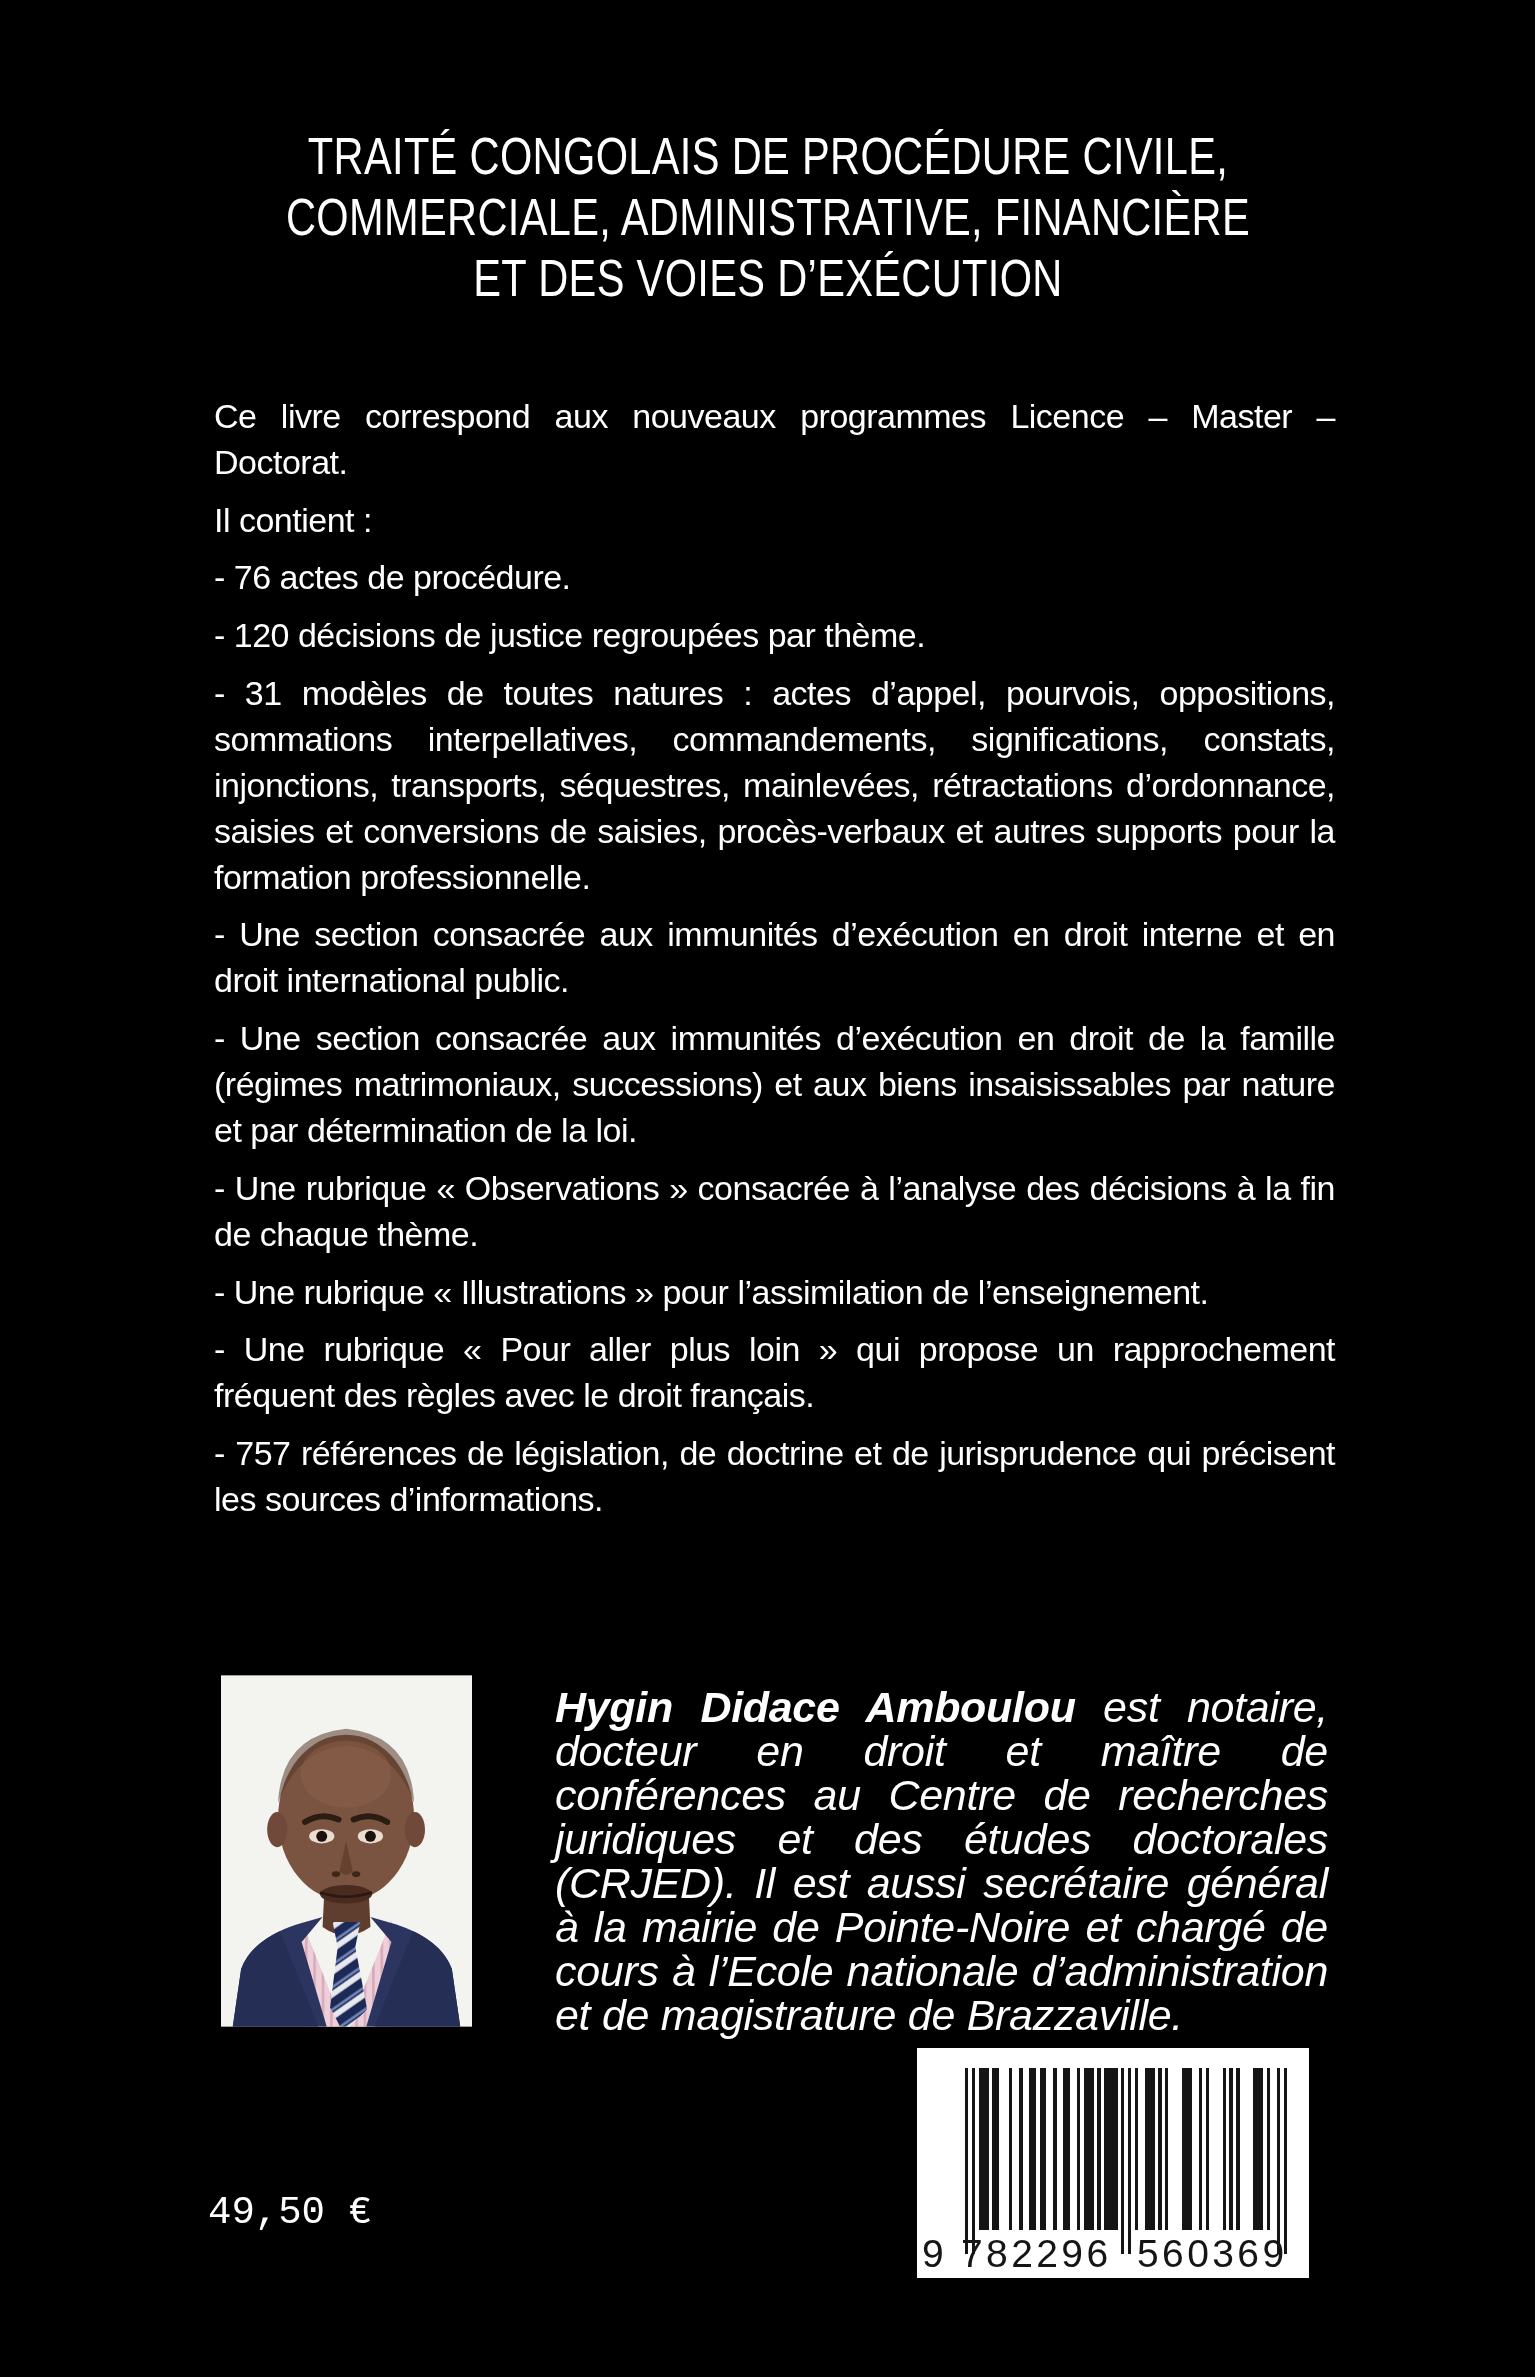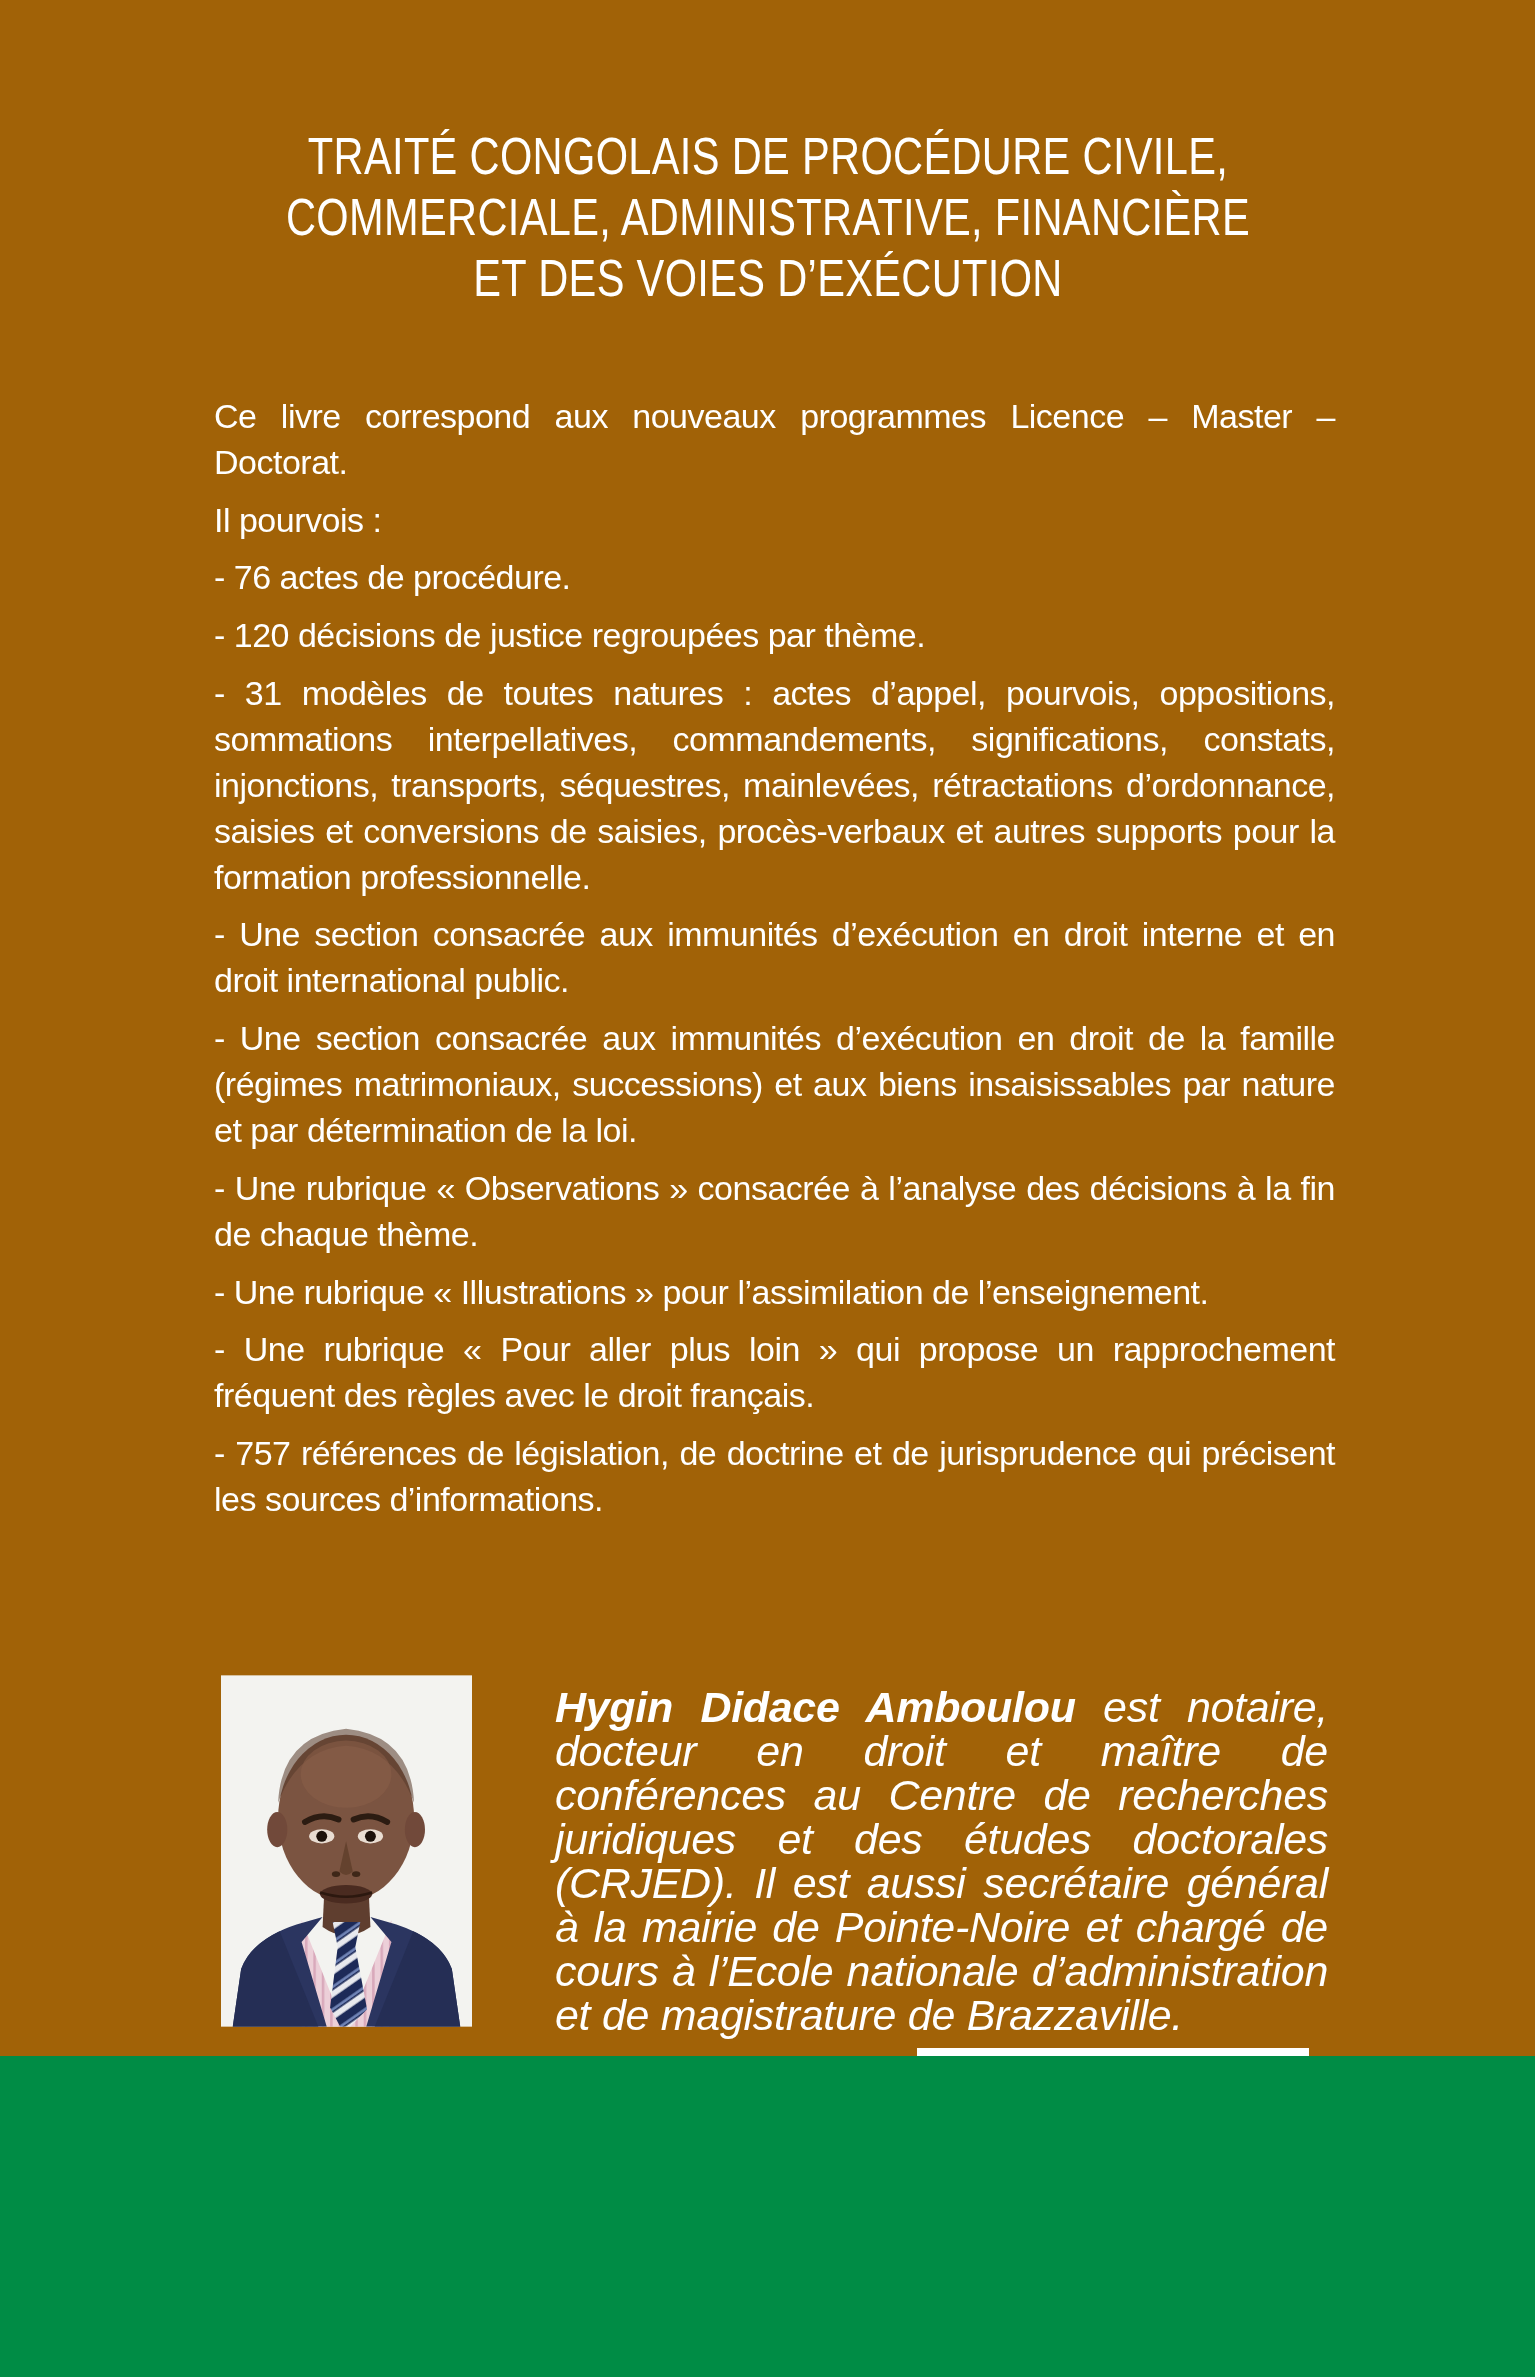--- a/index.html
+++ b/index.html
@@ -3,22 +3,22 @@
 <meta charset="utf-8">
 <style>
   html, body {
     margin: 0;
     padding: 0;
     background: #008C45;
   }
   .cover {
     position: relative;
     width: 1535px;
-    height: 2056px;
-    background: #a16207;
+    height: 2377px;
+    background: #000000;
     color: #ffffff;
     font-family: "Liberation Sans", sans-serif;
     overflow: hidden;
   }
 
   
   .title-block {
     position: absolute;
     top: 126px;
     left: 55px;
@@ -123,21 +123,21 @@
 <div class="cover">
 
   <header class="title-block">
     <div>TRAITÉ CONGOLAIS DE PROCÉDURE CIVILE,</div>
     <div>COMMERCIALE, ADMINISTRATIVE, FINANCIÈRE</div>
     <div>ET DES VOIES D’EXÉCUTION</div>
   </header>
 
   <main class="description">
     <p>Ce livre correspond aux nouveaux programmes Licence – Master – Doctorat.</p>
-    <p>Il pourvois :</p>
+    <p>Il contient :</p>
     <p>- 76 actes de procédure.</p>
     <p>- 120 décisions de justice regroupées par thème.</p>
     <p>- 31 modèles de toutes natures : actes d’appel, pourvois, oppositions, sommations interpellatives, commandements, significations, constats, injonctions, transports, séquestres, mainlevées, rétractations d’ordonnance, saisies et conversions de saisies, procès-verbaux et autres supports pour la formation professionnelle.</p>
     <p>- Une section consacrée aux immunités d’exécution en droit interne et en droit international public.</p>
     <p>- Une section consacrée aux immunités d’exécution en droit de la famille (régimes matrimoniaux, successions) et aux biens insaisissables par nature et par détermination de la loi.</p>
     <p>- Une rubrique « Observations » consacrée à l’analyse des décisions à la fin de chaque thème.</p>
     <p>- Une rubrique « Illustrations » pour l’assimilation de l’enseignement.</p>
     <p>- Une rubrique « Pour aller plus loin » qui propose un rapprochement fréquent des règles avec le droit français.</p>
     <p>- 757 références de législation, de doctrine et de jurisprudence qui précisent les sources d’informations.</p>
   </main>

